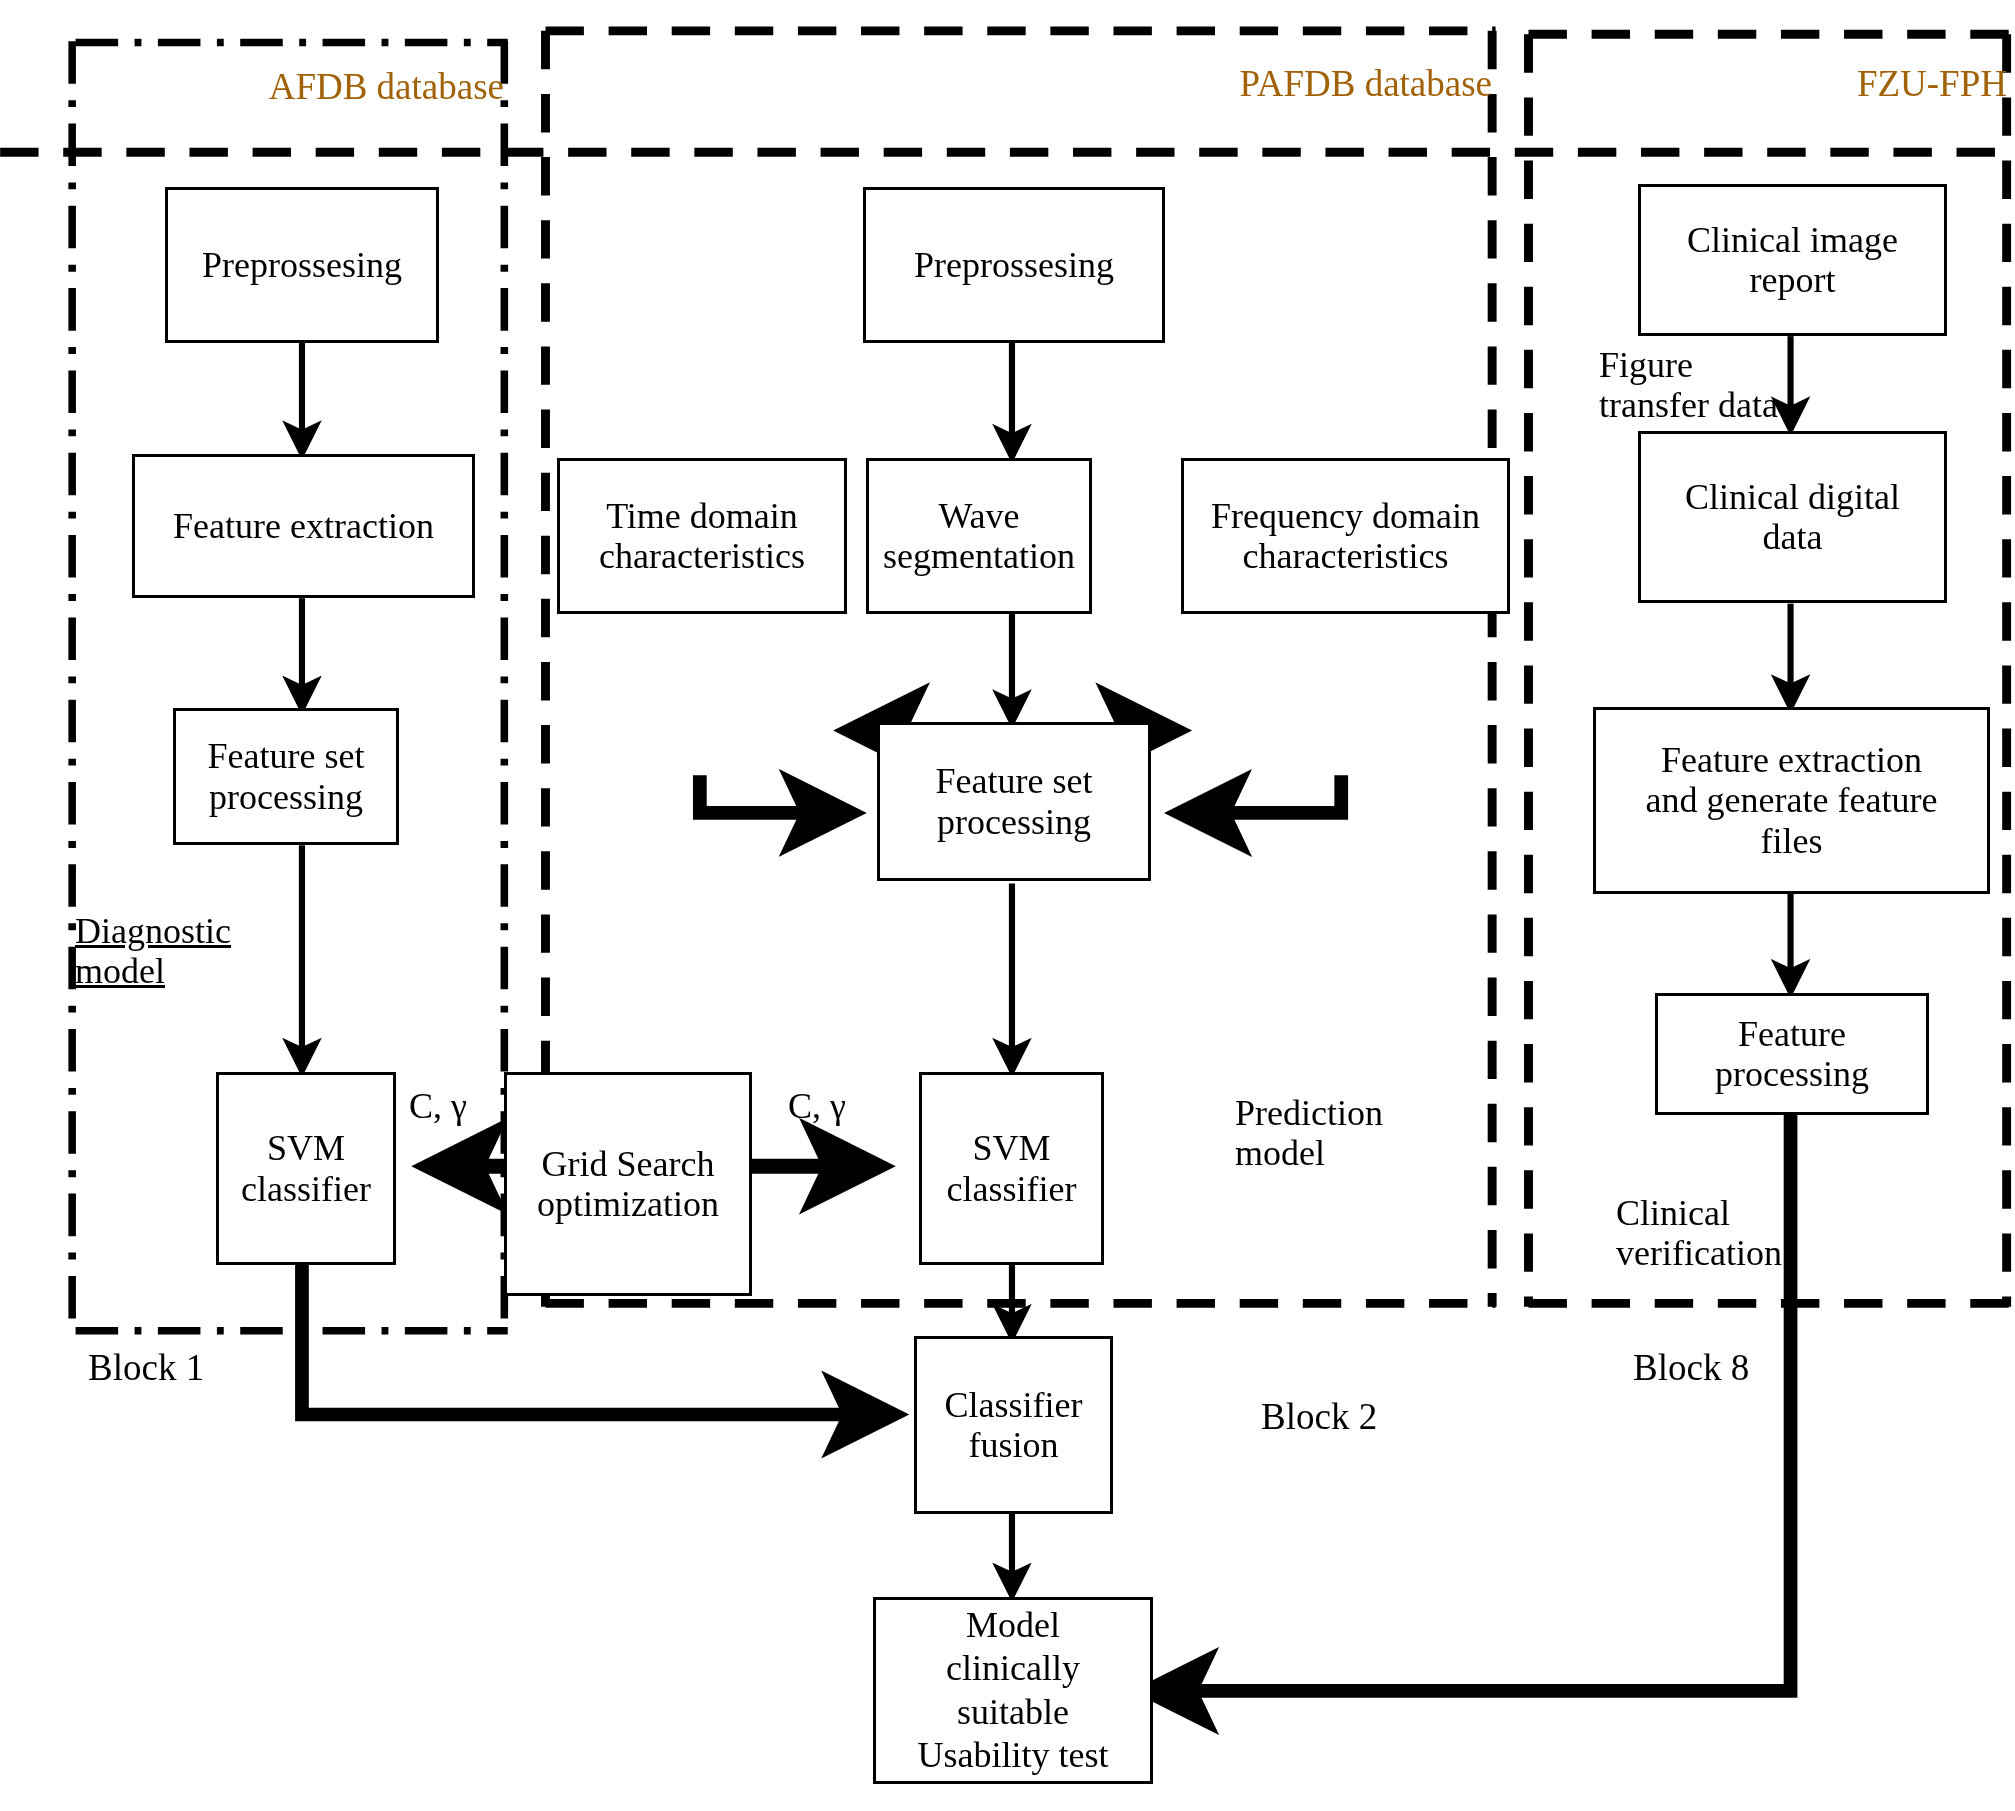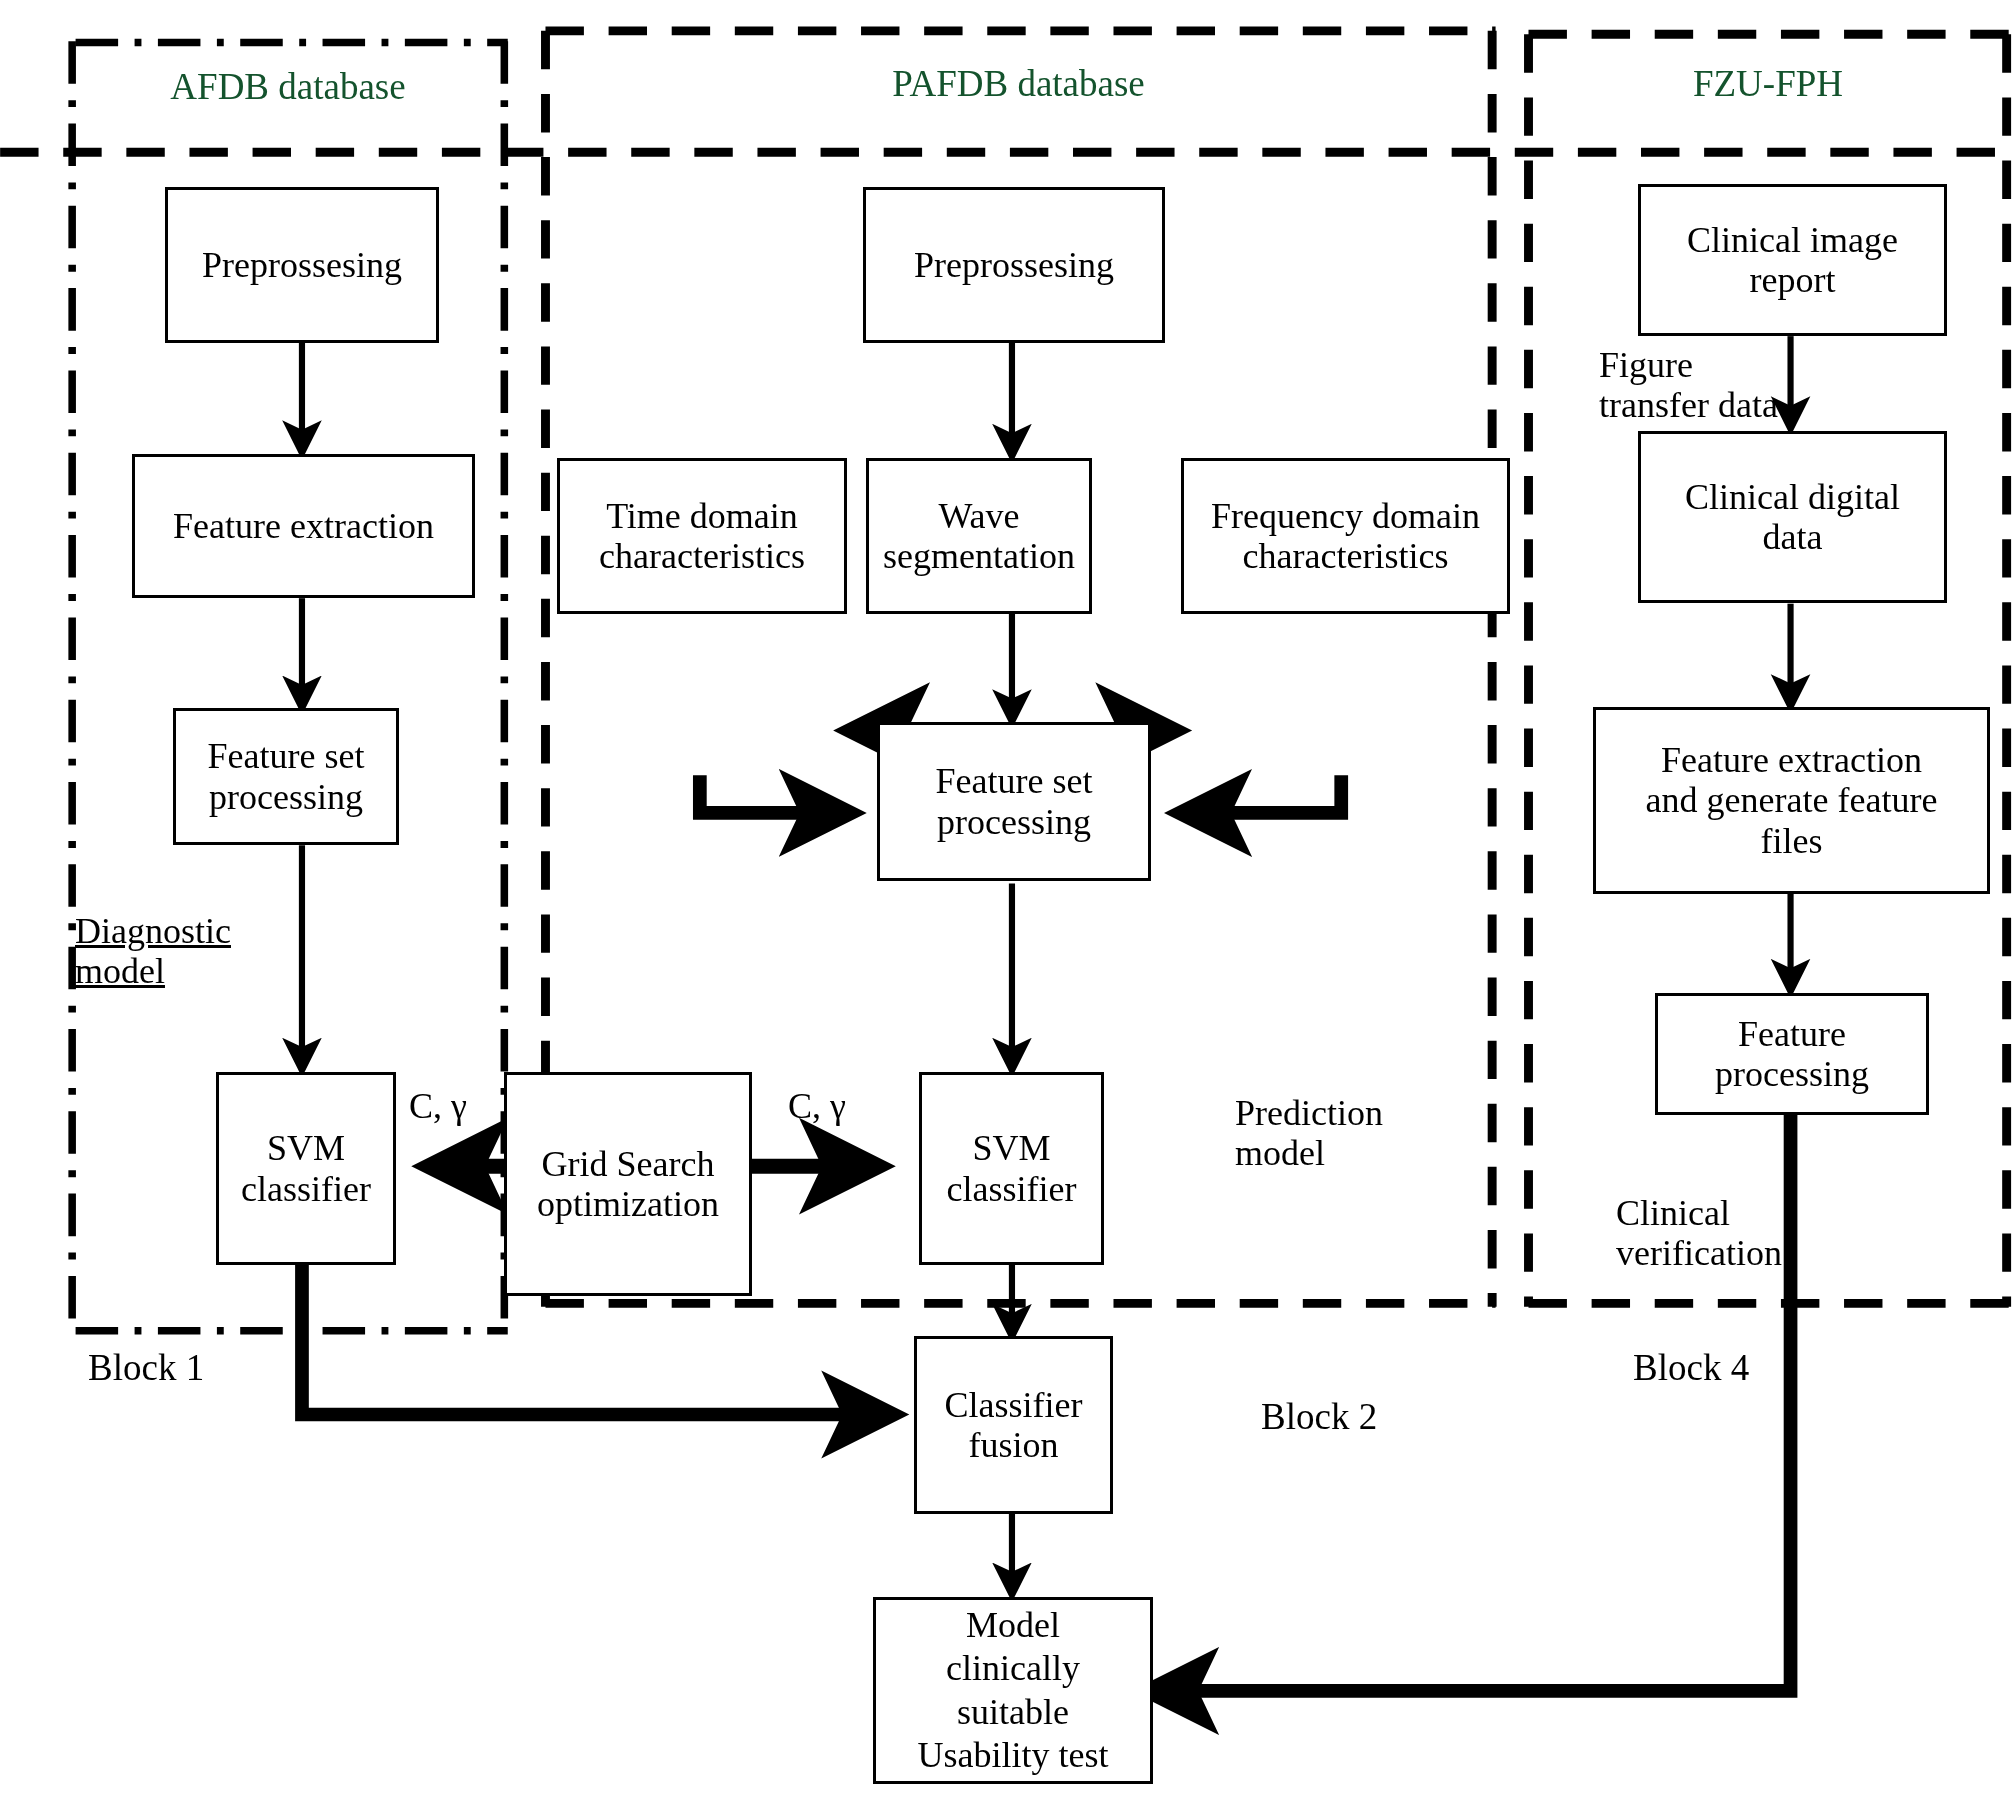--- a/index.html
+++ b/index.html
@@ -31,22 +31,22 @@
     color:#000000;
     font-size:36px;
     line-height:1.1;
     white-space:pre-line;
     background:transparent;
   }
   .flabel.left{text-align:left;text-decoration:underline;}
   .zone-title{
     position:absolute;
     font-size:37px;
-    color:#14532d;
-    text-align:center;
+    color:#a16207;
+    text-align:right;
   }
   .blocklabel{
     position:absolute;
     font-size:37px;
     color:#000000;
     text-align:left;
     white-space:nowrap;
   }
   .edge-label{
     position:absolute;
@@ -227,16 +227,16 @@
   <div class="flabel" style="left:1616px;top:1194px;width:233px;">Clinical
 verification</div>
   <div class="flabel" style="left:1599px;top:346px;width:213px;">Figure
 transfer data</div>
 
   <div class="edge-label" style="left:409px;top:1085px;">C, γ</div>
   <div class="edge-label" style="left:788px;top:1085px;">C, γ</div>
 
   <div class="blocklabel" style="left:88px;top:1346px;">Block 1</div>
   <div class="blocklabel" style="left:1261px;top:1379px;margin-top:16px;">Block 2</div>
-  <div class="blocklabel" style="left:1633px;top:1346px;">Block 4</div>
+  <div class="blocklabel" style="left:1633px;top:1346px;">Block 8</div>
 
 </div>
 
 
 </body></html>

